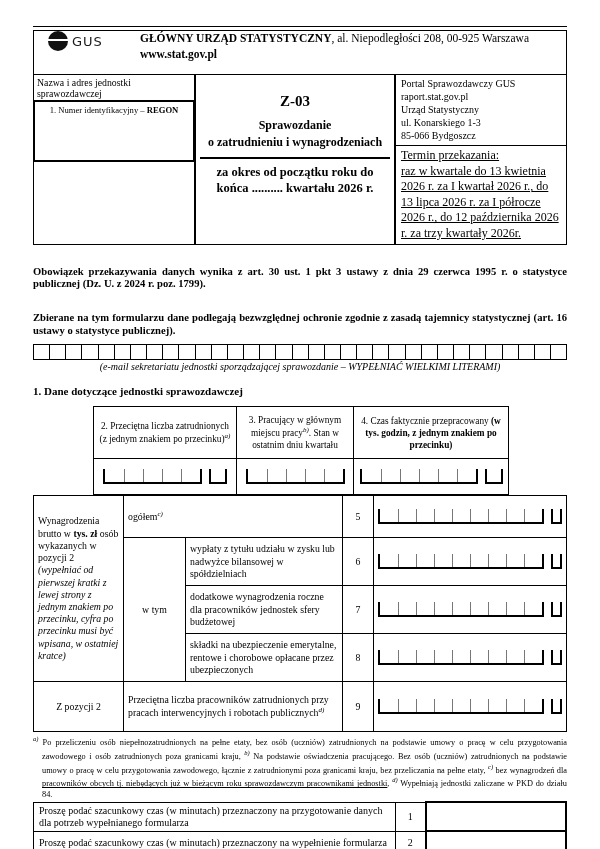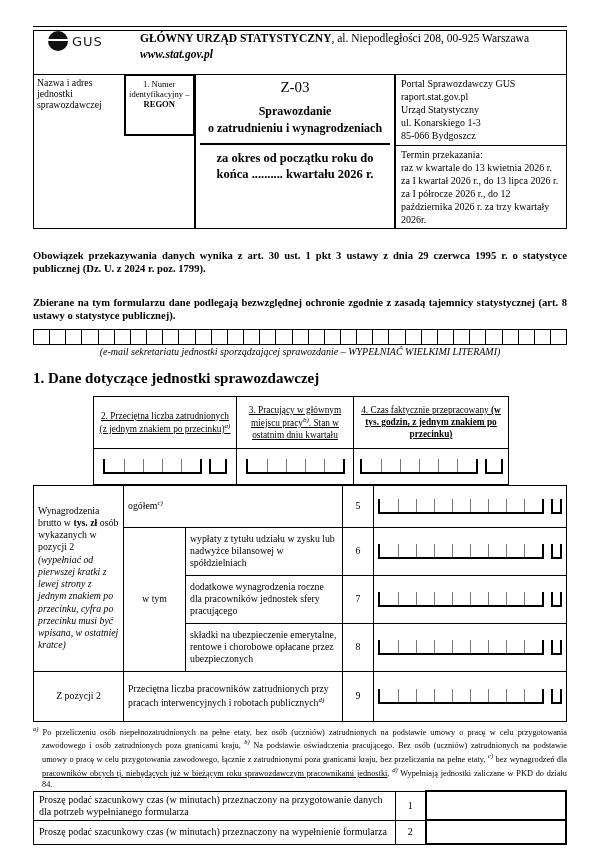--- a/index.html
+++ b/index.html
@@ -15,54 +15,54 @@
   .hdr-box { border:1px solid #000; }
   .hdr-row1 { display:flex; align-items:flex-start; height:44px; border-bottom:1px solid #000; padding:0 6px; }
   .logo-wrap { width:86px; display:flex; align-items:center; gap:4px; padding-left:8px; }
   .logo-circle {
     width:20px; height:20px; border-radius:50%; background:#111; display:inline-block;
     background-image:linear-gradient(#111 40%, #fff 42%, #fff 50%, #111 52%);
   }
   .logo-text { font-family:"DejaVu Sans","Liberation Sans",sans-serif; font-size:13px; letter-spacing:1px; color:#1a1a1a; }
   .hdr-title { font-size:11.5px; line-height:1.35; padding-left:14px; }
   .hdr-title .org { font-weight:bold; }
-  .hdr-title .site { font-weight:bold; font-style:italic; }
+  .hdr-title .site { font-weight:bold; }
 
   .hdr-row2 { display:flex; min-height:114px; }
-  .col-a { width:160px; display:flex; flex-direction:row; }
+  .col-a { width:160px; display:flex; flex-direction:column; }
   .col-a-label { font-size:9.8px; padding:2px 3px; }
   .regon-box { border:2px solid #000; margin:-1px; height:62px; font-size:8.6px; text-align:center; padding-top:3px; }
   .regon-box b { font-weight:bold; }
   .col-b { width:202px; border-left:2px solid #000; border-right:2px solid #000; text-align:center; display:flex; flex-direction:column; padding:4px 4px 4px 4px; }
-  .form-code { font-size:15px; font-weight:normal; margin-top:0; }
+  .form-code { font-size:15px; font-weight:bold; margin-top:14px; }
   .form-t1 { font-size:12px; font-weight:bold; margin-top:8px; }
   .form-t2 { font-size:12px; font-weight:bold; margin-top:2px; }
   .form-period { border-top:2px solid #000; margin-top:7px; padding-top:6px; font-size:12.5px; font-weight:bold; line-height:1.25; }
   .col-c { flex:1; display:flex; flex-direction:column; }
   .portal { font-size:10px; line-height:1.3; padding:2px 4px 3px 5px; border-bottom:1px solid #000; }
-  .termin { font-size:10px; line-height:1.3; padding:2px 3px 2px 5px; }
+  .termin { font-size:12px; line-height:1.3; padding:2px 3px 2px 5px;text-decoration:underline; }
   .termin-label { display:block; }
 
   
   .legal { margin-top:3px; font-size:10.6px; font-weight:bold; text-align:justify; line-height:1.22; }
   .legal p { margin-bottom:1px;margin-top:21px; }
 
   
   .comb-row { display:flex; height:16px; border:1.5px solid #000; margin-top:6px; }
   .comb-row .comb-cell { flex:1; border-left:1px solid #000; }
   .comb-row .comb-cell:first-child { border-left:none; }
   .comb-caption { text-align:center; font-size:10px; font-style:italic; margin-top:1px; }
 
-  .section-title { margin-top:13px; font-size:15px; font-weight:bold; }
+  .section-title { margin-top:13px; font-size:11px; font-weight:bold; }
 
   
   table { border-collapse:collapse; }
   td { border:1px solid #000; vertical-align:middle; }
 
-  .tableA { margin:9px 0 0 60px; width:415px; table-layout:fixed;text-decoration:underline; }
+  .tableA { margin:9px 0 0 60px; width:415px; table-layout:fixed; }
   .tableA td { text-align:center; font-size:9.3px; line-height:1.3; padding:3px 4px; }
   .tableA .hdr-cell sup { font-size:7px; font-style:italic; }
   .tableA tr.hdr-row td { height:52px; }
   .tableA tr.comb-tr td { height:36px; }
 
   
   .u-wrap { display:flex; align-items:flex-end; justify-content:center; gap:7px; }
   .comb-u { display:flex; height:15px; border-bottom:2.5px solid #000; border-left:2.5px solid #000; border-right:2.5px solid #000; }
   .comb-u .comb-cell { width:19px; border-left:1px solid #777; }
   .comb-u .comb-cell:first-child { border-left:none; }
@@ -133,21 +133,21 @@
       <div class="termin">
         <span class="termin-label">Termin przekazania:</span>
         <span>raz w kwartale do 13 kwietnia 2026 r. za I kwartał 2026 r., do 13 lipca 2026 r. za I półrocze 2026 r., do 12 października 2026 r. za trzy kwartały 2026r.</span>
       </div>
     </div>
   </div>
 </div>
 
 <div class="legal">
   <p>Obowiązek przekazywania danych wynika z art. 30 ust. 1 pkt 3 ustawy z dnia 29 czerwca 1995 r. o statystyce publicznej (Dz. U. z 2024 r. poz. 1799).</p>
-  <p>Zbierane na tym formularzu dane podlegają bezwzględnej ochronie zgodnie z zasadą tajemnicy statystycznej (art. 8 ustawy o statystyce publicznej).</p>
+  <p>Zbierane na tym formularzu dane podlegają bezwzględnej ochronie zgodnie z zasadą tajemnicy statystycznej (art. 16 ustawy o statystyce publicznej).</p>
 </div>
 
 <div class="comb-row">
     <div class="comb-cell"></div>
     <div class="comb-cell"></div>
     <div class="comb-cell"></div>
     <div class="comb-cell"></div>
     <div class="comb-cell"></div>
     <div class="comb-cell"></div>
     <div class="comb-cell"></div>
@@ -290,21 +290,21 @@
               <div class="comb-cell"></div>
               <div class="comb-cell"></div>
               <div class="comb-cell"></div>
               <div class="comb-cell"></div>
             </div>
         <div class="comb-single"></div>
       </div>
     </td>
   </tr>
   <tr style="height:48px">
-    <td class="desc-cell">dodatkowe wynagrodzenia roczne dla pracowników jednostek sfery pracującego</td>
+    <td class="desc-cell">dodatkowe wynagrodzenia roczne dla pracowników jednostek sfery budżetowej</td>
     <td class="num-cell">7</td>
     <td class="comb-td">
       <div class="u-wrap">
         <div class="comb-u">
               <div class="comb-cell"></div>
               <div class="comb-cell"></div>
               <div class="comb-cell"></div>
               <div class="comb-cell"></div>
               <div class="comb-cell"></div>
               <div class="comb-cell"></div>

